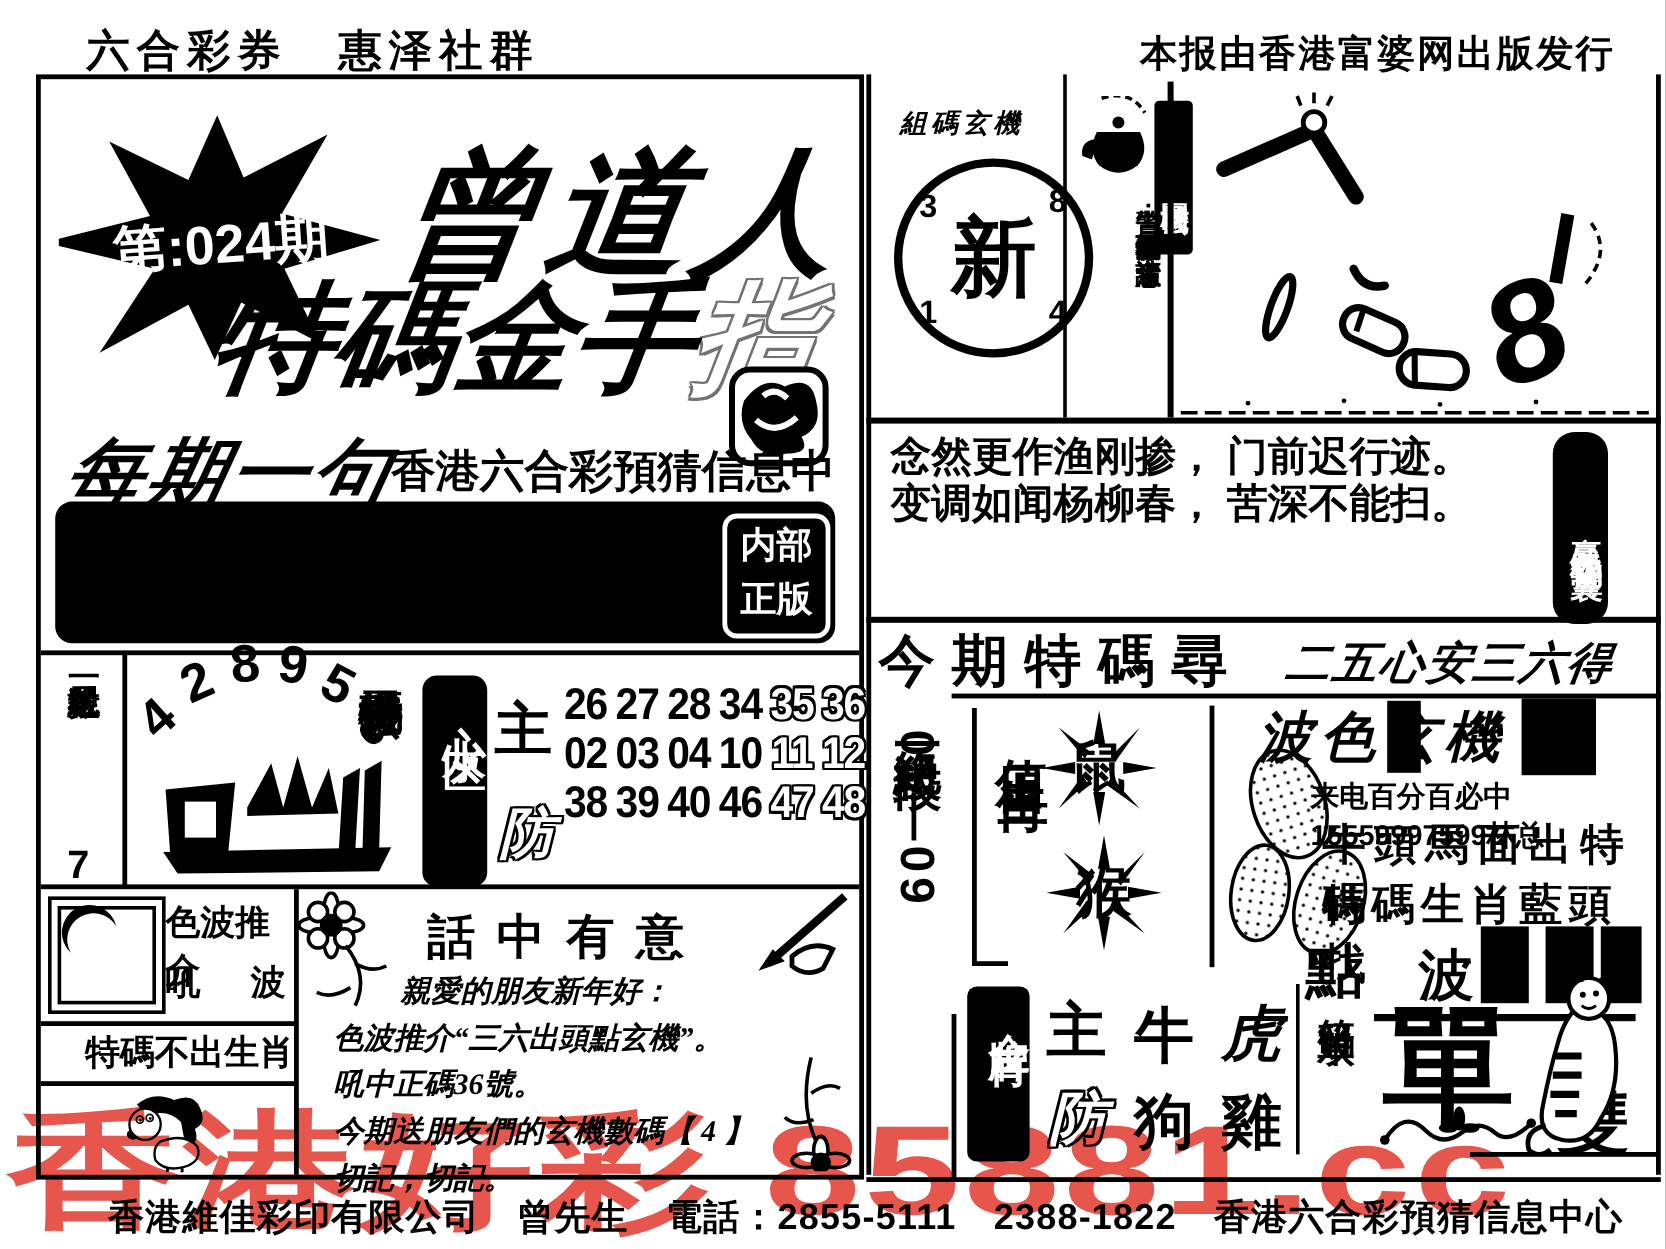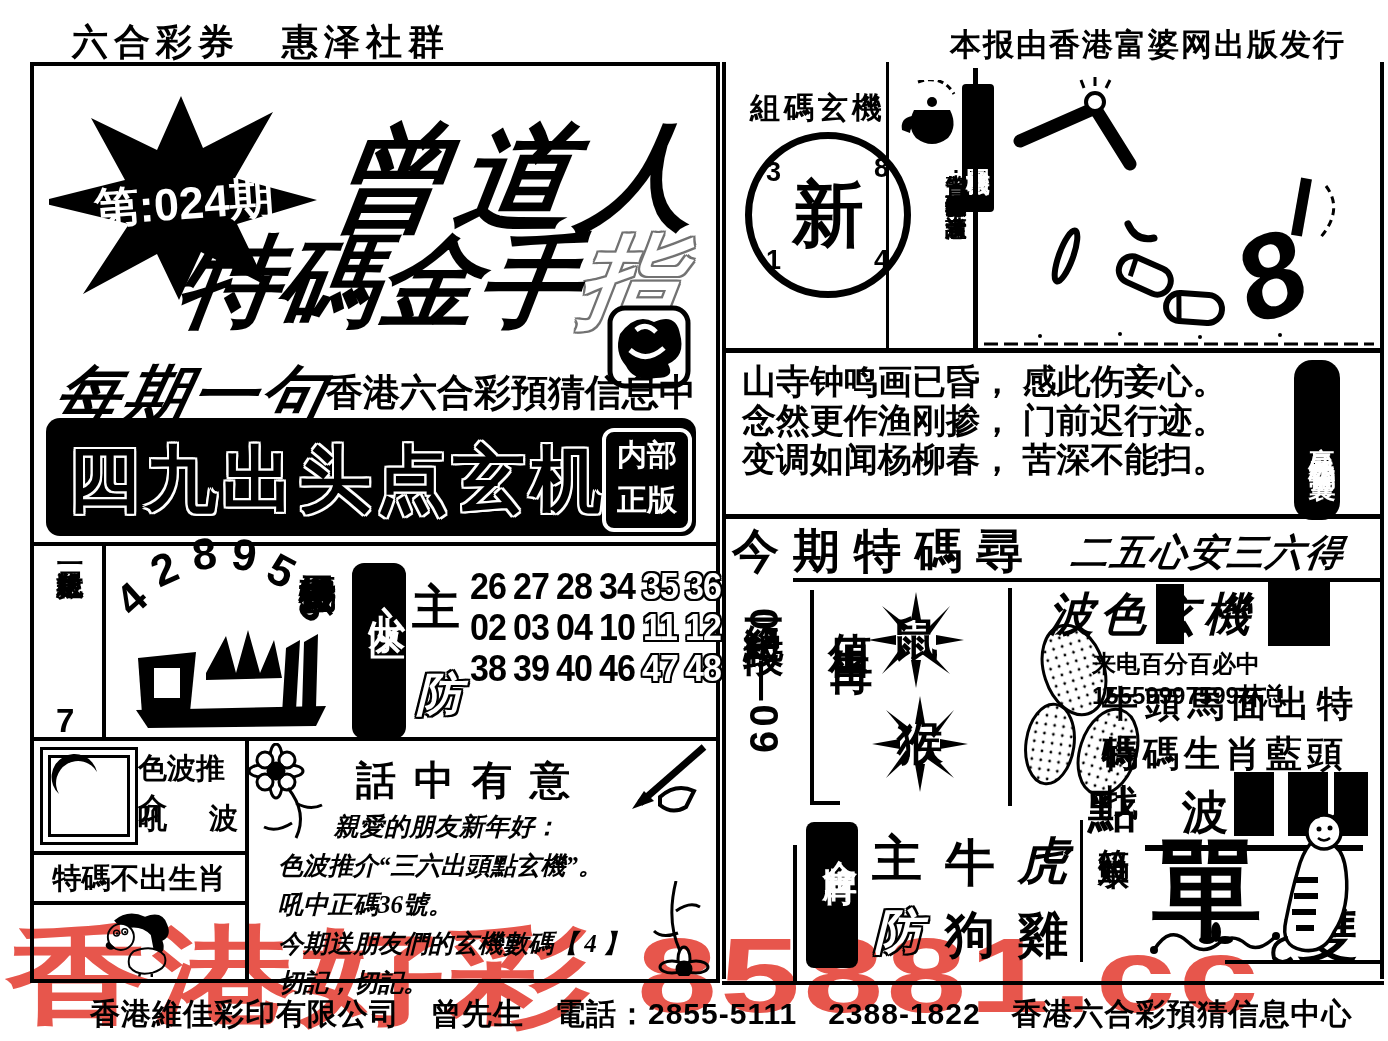--- a/index.html
+++ b/index.html
@@ -48,21 +48,20 @@
   <svg class="abs" style="left:572px;top:238px;" width="86" height="86" viewBox="0 0 86 86">
     <rect x="4" y="4" width="78" height="78" rx="15" fill="#fff" stroke="#000" stroke-width="5"></rect>
     <path d="M14,30 Q30,8 48,18 Q70,8 74,30 Q80,52 62,60 Q70,74 50,74 Q28,78 20,62 Q8,48 14,30 Z" fill="#000"></path>
     <path d="M30,26 q10,-8 20,2 M24,46 q16,14 34,-2" stroke="#fff" stroke-width="5" fill="none"></path>
   </svg>
 
   <div class="abs b" style="left:22px;top:286px;font-size:64px;font-style:italic;letter-spacing:4px;transform:skewX(-12deg);">每期一句</div>
   <div class="abs" style="left:292px;top:302px;font-size:37px;font-weight:700;">香港六合彩預猜信息中心</div>
 
   <div class="abs" style="left:12px;top:352px;width:650px;height:118px;background:#000;border-radius:14px;">
-    <div class="abs b outline-wht serif" style="left:22px;top:14px;font-size:72px;letter-spacing:5px;">四九出头点玄机</div>
     <div class="abs b" style="left:556px;top:10px;width:82px;height:96px;border:4px solid #fff;border-radius:12px;color:#fff;text-align:center;font-size:30px;line-height:45px;">
       <div>内部</div>
       <div>正版</div>
     </div>
   </div>
 
   <div class="abs hline" style="left:0;top:476px;width:682px;"></div>
   <div class="abs" style="left:0;top:478px;width:68px;height:195px;border-right:4px solid #000;">
     <div class="vu b abs" style="left:18px;top:6px;font-size:27px;height:150px;">絶殺一尾數</div>
     <div class="abs b" style="left:22px;top:158px;font-size:33px;">7</div>
@@ -127,21 +126,21 @@
         <svg class="abs" style="left:6px;top:4px;" width="56" height="50" viewBox="0 0 56 50">
           <path d="M10,40 A23,23 0 1 1 48,18 A17,17 0 1 0 10,40 Z" fill="#000"></path>
         </svg>
       </div>
       <div class="abs b" style="left:104px;top:8px;font-size:29px;">色波推介</div>
       <div class="abs b" style="left:104px;top:58px;width:100px;display:flex;justify-content:space-between;font-size:29px;">
         <span>吼</span>
         <span>波</span>
       </div>
     </div>
-    <div class="abs b" style="left:0;top:114px;width:211px;height:46px;border-bottom:4px solid #000;text-align:center;font-size:29px;line-height:46px;">特碼不出生肖</div>
+    <div class="abs b" style="left:0;top:114px;width:211px;height:46px;border-bottom:4px solid #000;text-align:right;font-size:29px;line-height:46px;">特碼不出生肖</div>
     <svg class="abs" style="left:12px;top:166px;" width="185" height="70" viewBox="0 0 185 145">
       <path d="M42,28 Q70,4 106,20 Q142,6 152,36 Q162,60 142,70 Q152,96 126,100 L118,58 Q98,38 70,44 Q50,40 42,28 Z" fill="#000"></path>
       <circle cx="56" cy="62" r="27" fill="#fff" stroke="#000" stroke-width="4"></circle>
       <circle cx="47" cy="54" r="6" fill="#fff" stroke="#000" stroke-width="3"></circle>
           <circle cx="48" cy="55" r="2.5" fill="#000"></circle>
       <circle cx="64" cy="51" r="6" fill="#fff" stroke="#000" stroke-width="3"></circle>
           <circle cx="65" cy="52" r="2.5" fill="#000"></circle>
       <path d="M30,72 q-10,6 -2,14 q10,6 16,-2" fill="#000"></path>
       <path d="M82,92 Q124,76 146,100 Q156,126 122,136 Q90,144 74,124 Q68,104 82,92 Z" fill="#fff" stroke="#000" stroke-width="4"></path>
       <path d="M96,136 l-2,8 M120,138 l0,7" stroke="#000" stroke-width="5"></path>
@@ -184,21 +183,21 @@
         <ellipse cx="60" cy="86" rx="12" ry="6"></ellipse>
             <circle cx="48" cy="88" r="7" fill="#000"></circle>
       </g>
     </svg>
   </div>
 </div>
 
 <div class="abs" style="left:722px;top:62px;height:917px;border-left:4px solid #000;"></div>
 <div class="abs" style="left:1380px;top:62px;height:917px;border-left:4px solid #000;"></div>
 
-<div class="abs b" style="left:750px;top:88px;font-size:30px;letter-spacing:4px;">組碼玄機</div>
+<div class="abs b" style="left:750px;top:88px;font-size:22px;letter-spacing:4px;font-style:italic;">組碼玄機</div>
 <div class="abs" style="left:745px;top:132px;width:152px;height:152px;border:7px solid #000;border-radius:50%;">
   <div class="abs b serif" style="left:0;top:0;width:152px;height:152px;display:flex;align-items:center;justify-content:center;font-size:72px;">新</div>
   <div class="abs b" style="left:14px;top:18px;font-size:27px;">3</div>
   <div class="abs b" style="left:122px;top:14px;font-size:27px;">8</div>
   <div class="abs b" style="left:14px;top:106px;font-size:27px;">1</div>
   <div class="abs b" style="left:122px;top:106px;font-size:27px;">4</div>
 </div>
 
 <div class="abs" style="left:886px;top:62px;height:286px;border-left:3px solid #000;"></div>
 
@@ -229,21 +228,20 @@
   <line x1="4" y1="278" x2="394" y2="278" stroke="#000" stroke-width="3" stroke-dasharray="14 6"></line>
   <circle cx="60" cy="270" r="2" fill="#000"></circle>
       <circle cx="140" cy="268" r="2" fill="#000"></circle>
   <circle cx="220" cy="271" r="2" fill="#000"></circle>
       <circle cx="300" cy="269" r="2" fill="#000"></circle>
 </svg>
 
 <div class="abs" style="left:722px;top:348px;width:662px;border-top:5px solid #000;"></div>
 
 <div class="abs serif b" style="left:742px;top:362px;width:540px;font-size:34px;line-height:39px;">
-  <div>山寺钟鸣画已昏， 感此伤妾心。</div>
   <div>念然更作渔刚掺， 门前迟行迹。</div>
   <div>变调如闻杨柳春， 苦深不能扫。</div>
 </div>
 <div class="abs vu" style="left:1294px;top:360px;width:46px;height:152px;background:#000;border-radius:18px;color:#fff;font-size:27px;font-weight:700;letter-spacing:9px;padding-top:8px;text-align:center;">赢钱锦囊</div>
 
 <div class="abs" style="left:722px;top:514px;width:662px;border-top:5px solid #000;"></div>
 
 <div class="abs b" style="left:732px;top:520px;font-size:47px;letter-spacing:14px;">今期特碼尋</div>
 <div class="abs b serif" style="left:1072px;top:528px;font-size:37px;font-style:italic;letter-spacing:2px;transform:skewX(-8deg);">二五心安三六得</div>
 

